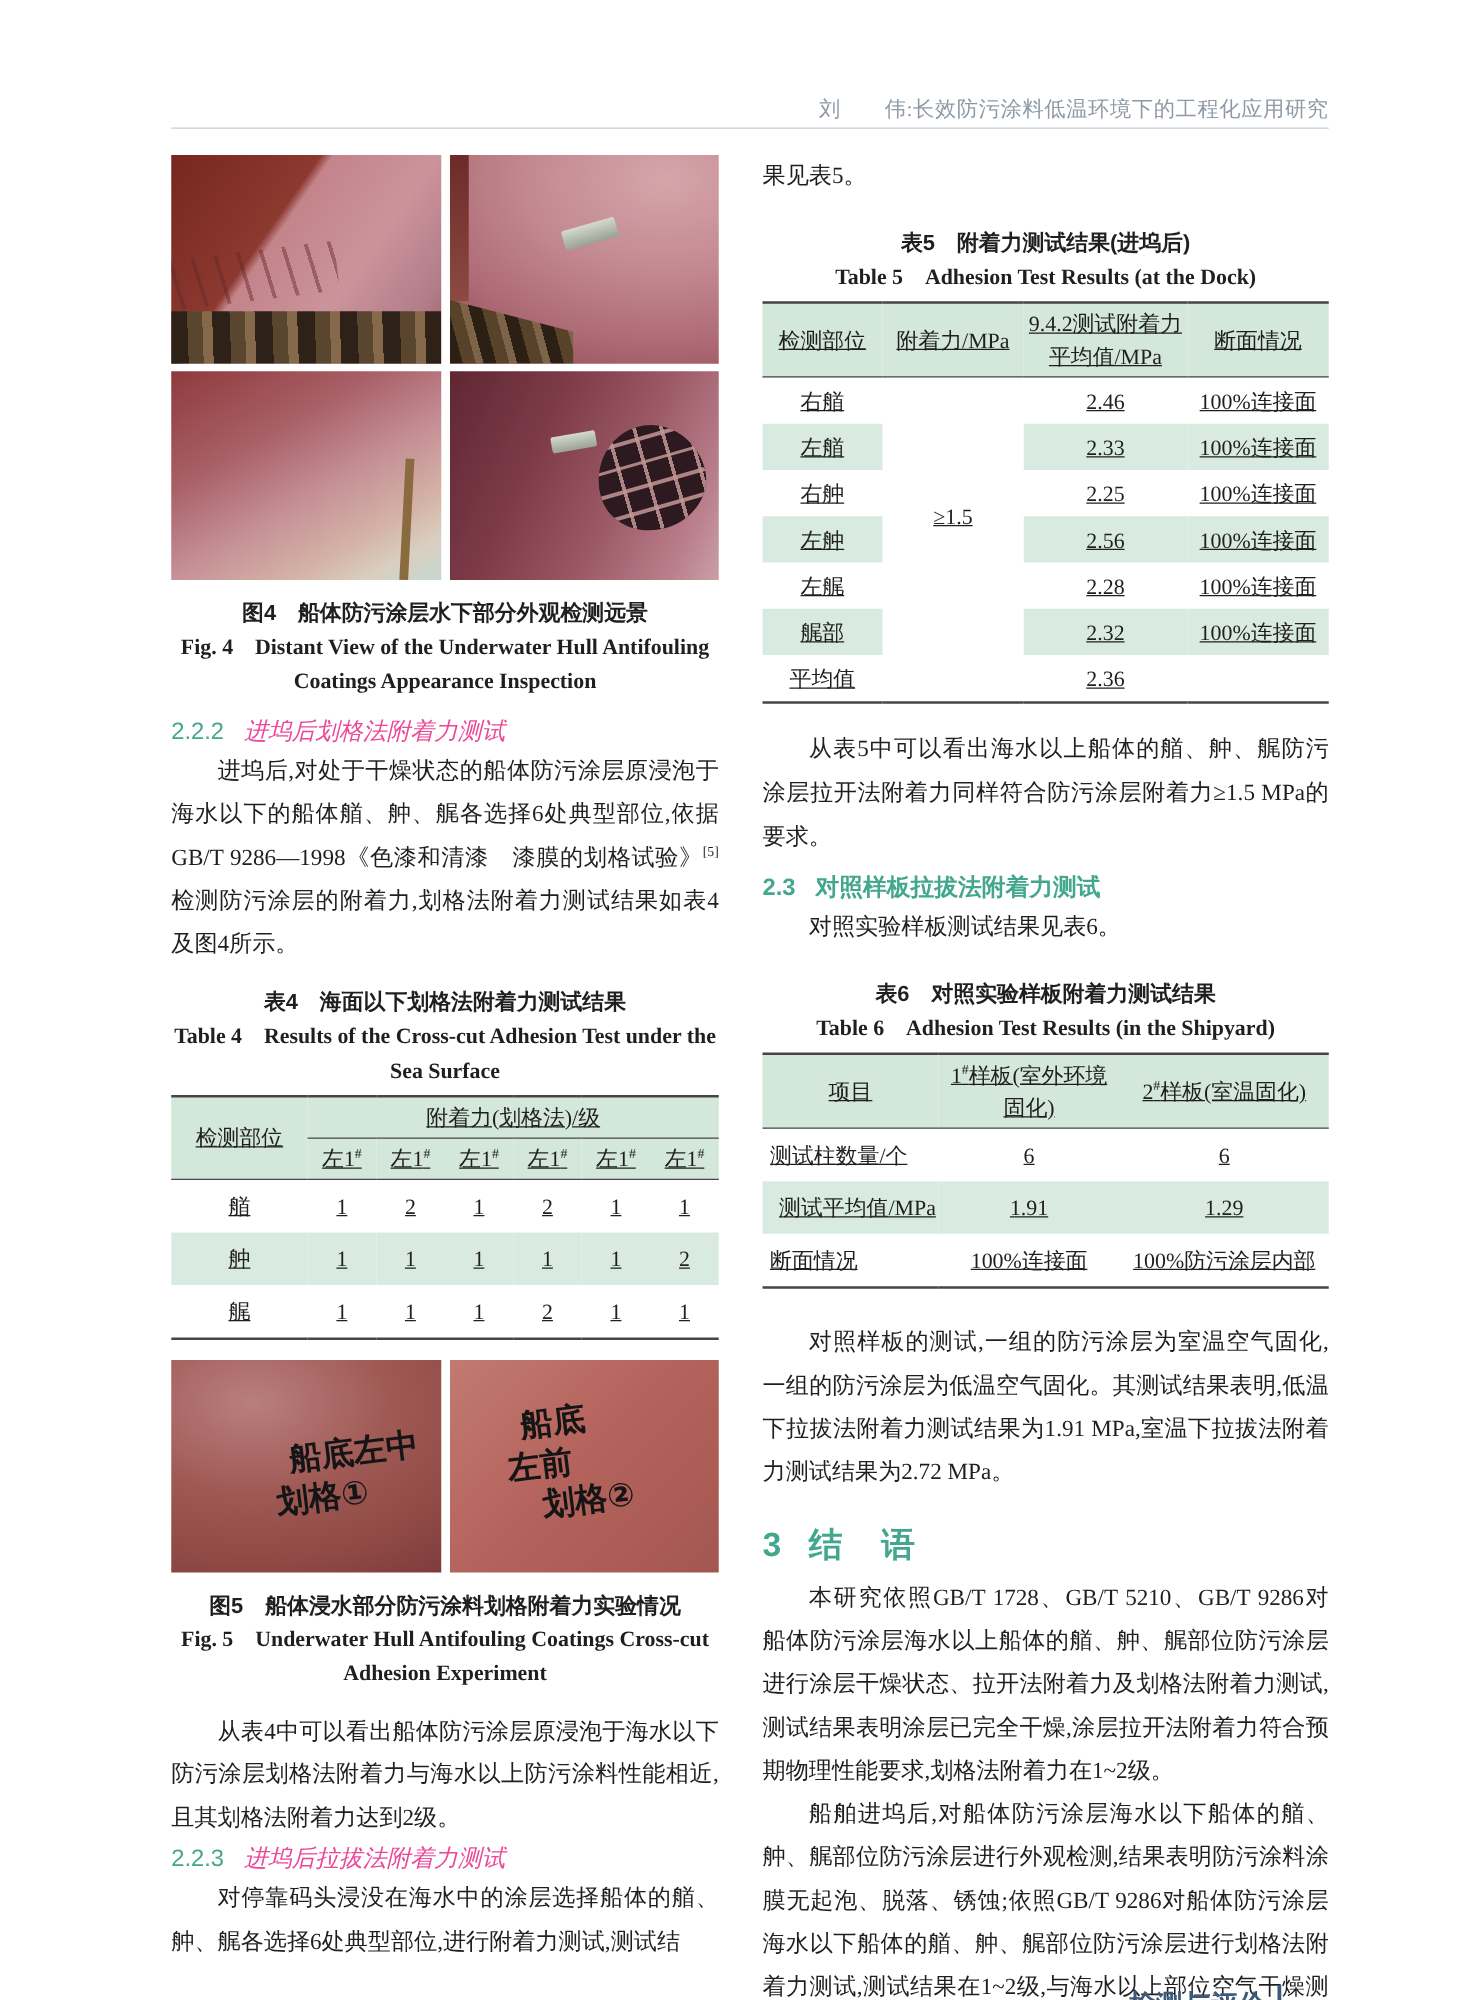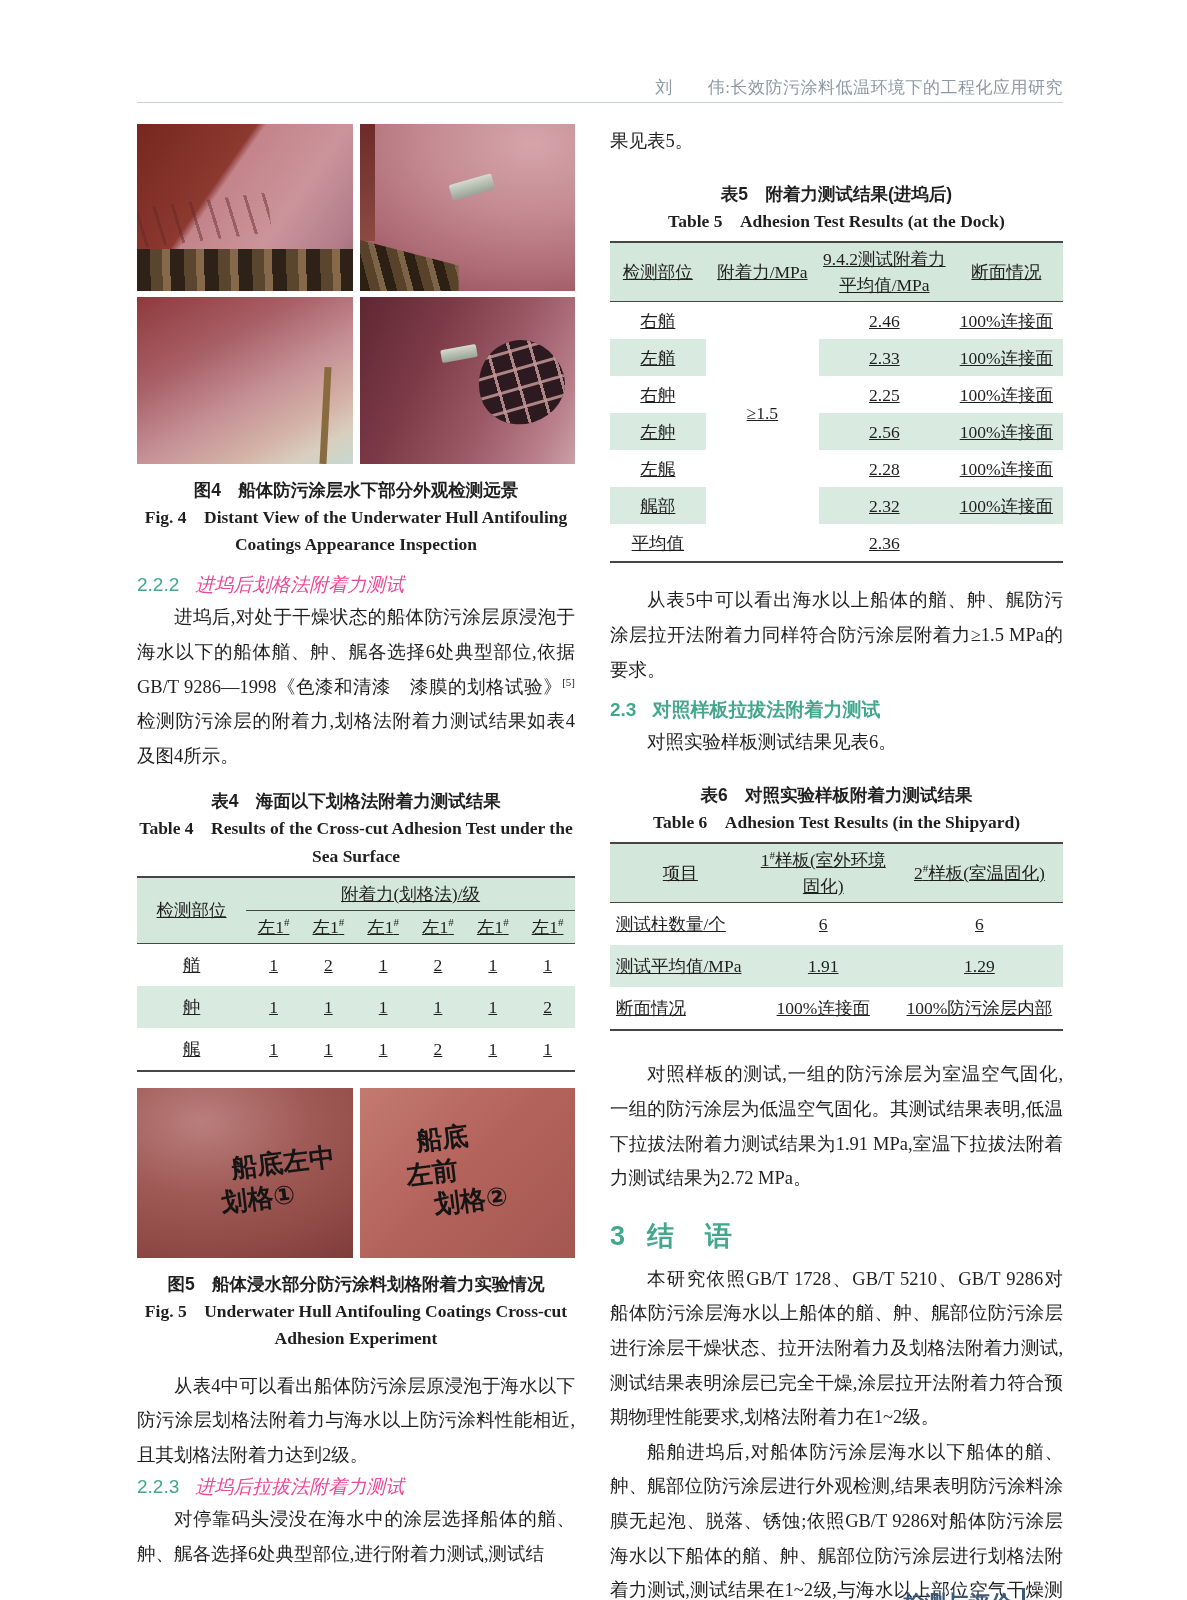--- a/index.html
+++ b/index.html
@@ -284,21 +284,21 @@
           <th style="width:37%"><span>2</span><sup class="sup">#</sup><span>样板(室温固化)</span></th>
         </tr>
       </thead>
       <tbody>
         <tr>
           <td style="text-align:left;padding-left:6px">测试柱数量/个</td>
           <td>6</td>
           <td>6</td>
         </tr>
         <tr class="shaded">
-          <td style="text-align:left;padding-left:6px">测试平均值/MPa</td>
+          <td style="text-align:right;padding-left:6px">测试平均值/MPa</td>
           <td>1.91</td>
           <td>1.29</td>
         </tr>
         <tr>
           <td style="text-align:left;padding-left:6px">断面情况</td>
           <td>100%连接面</td>
           <td>100%防污涂层内部</td>
         </tr>
       </tbody>
     </table>

